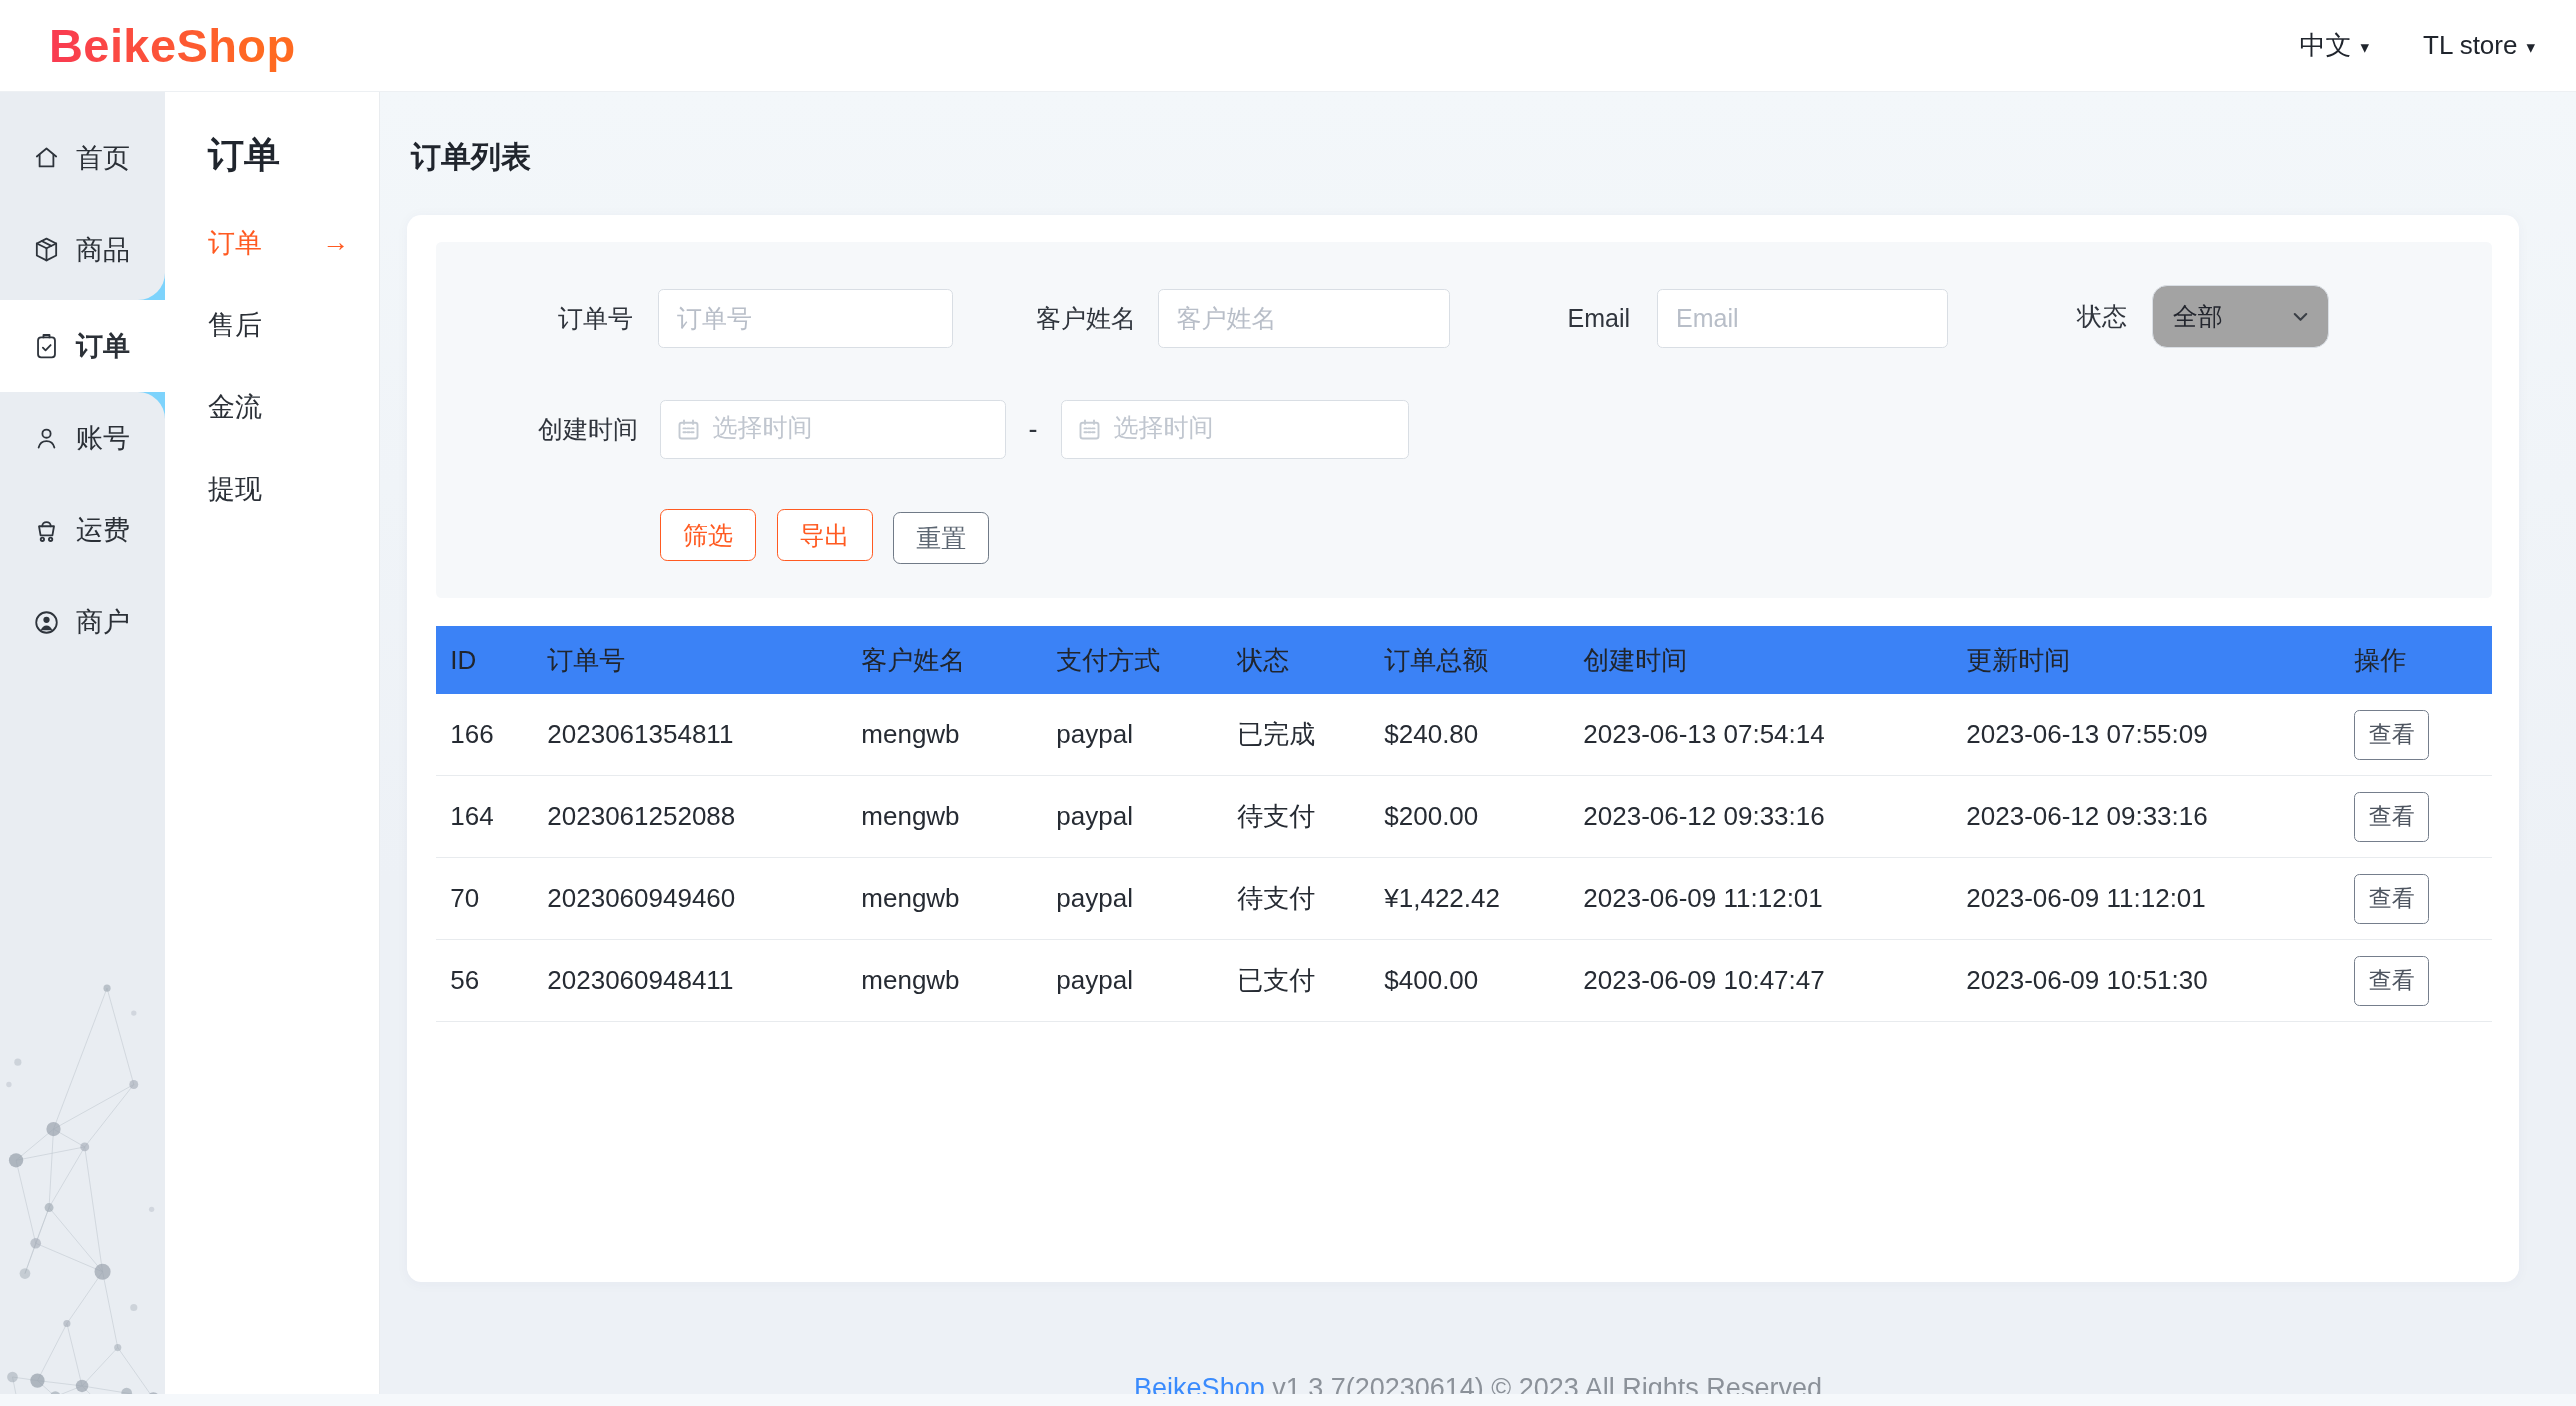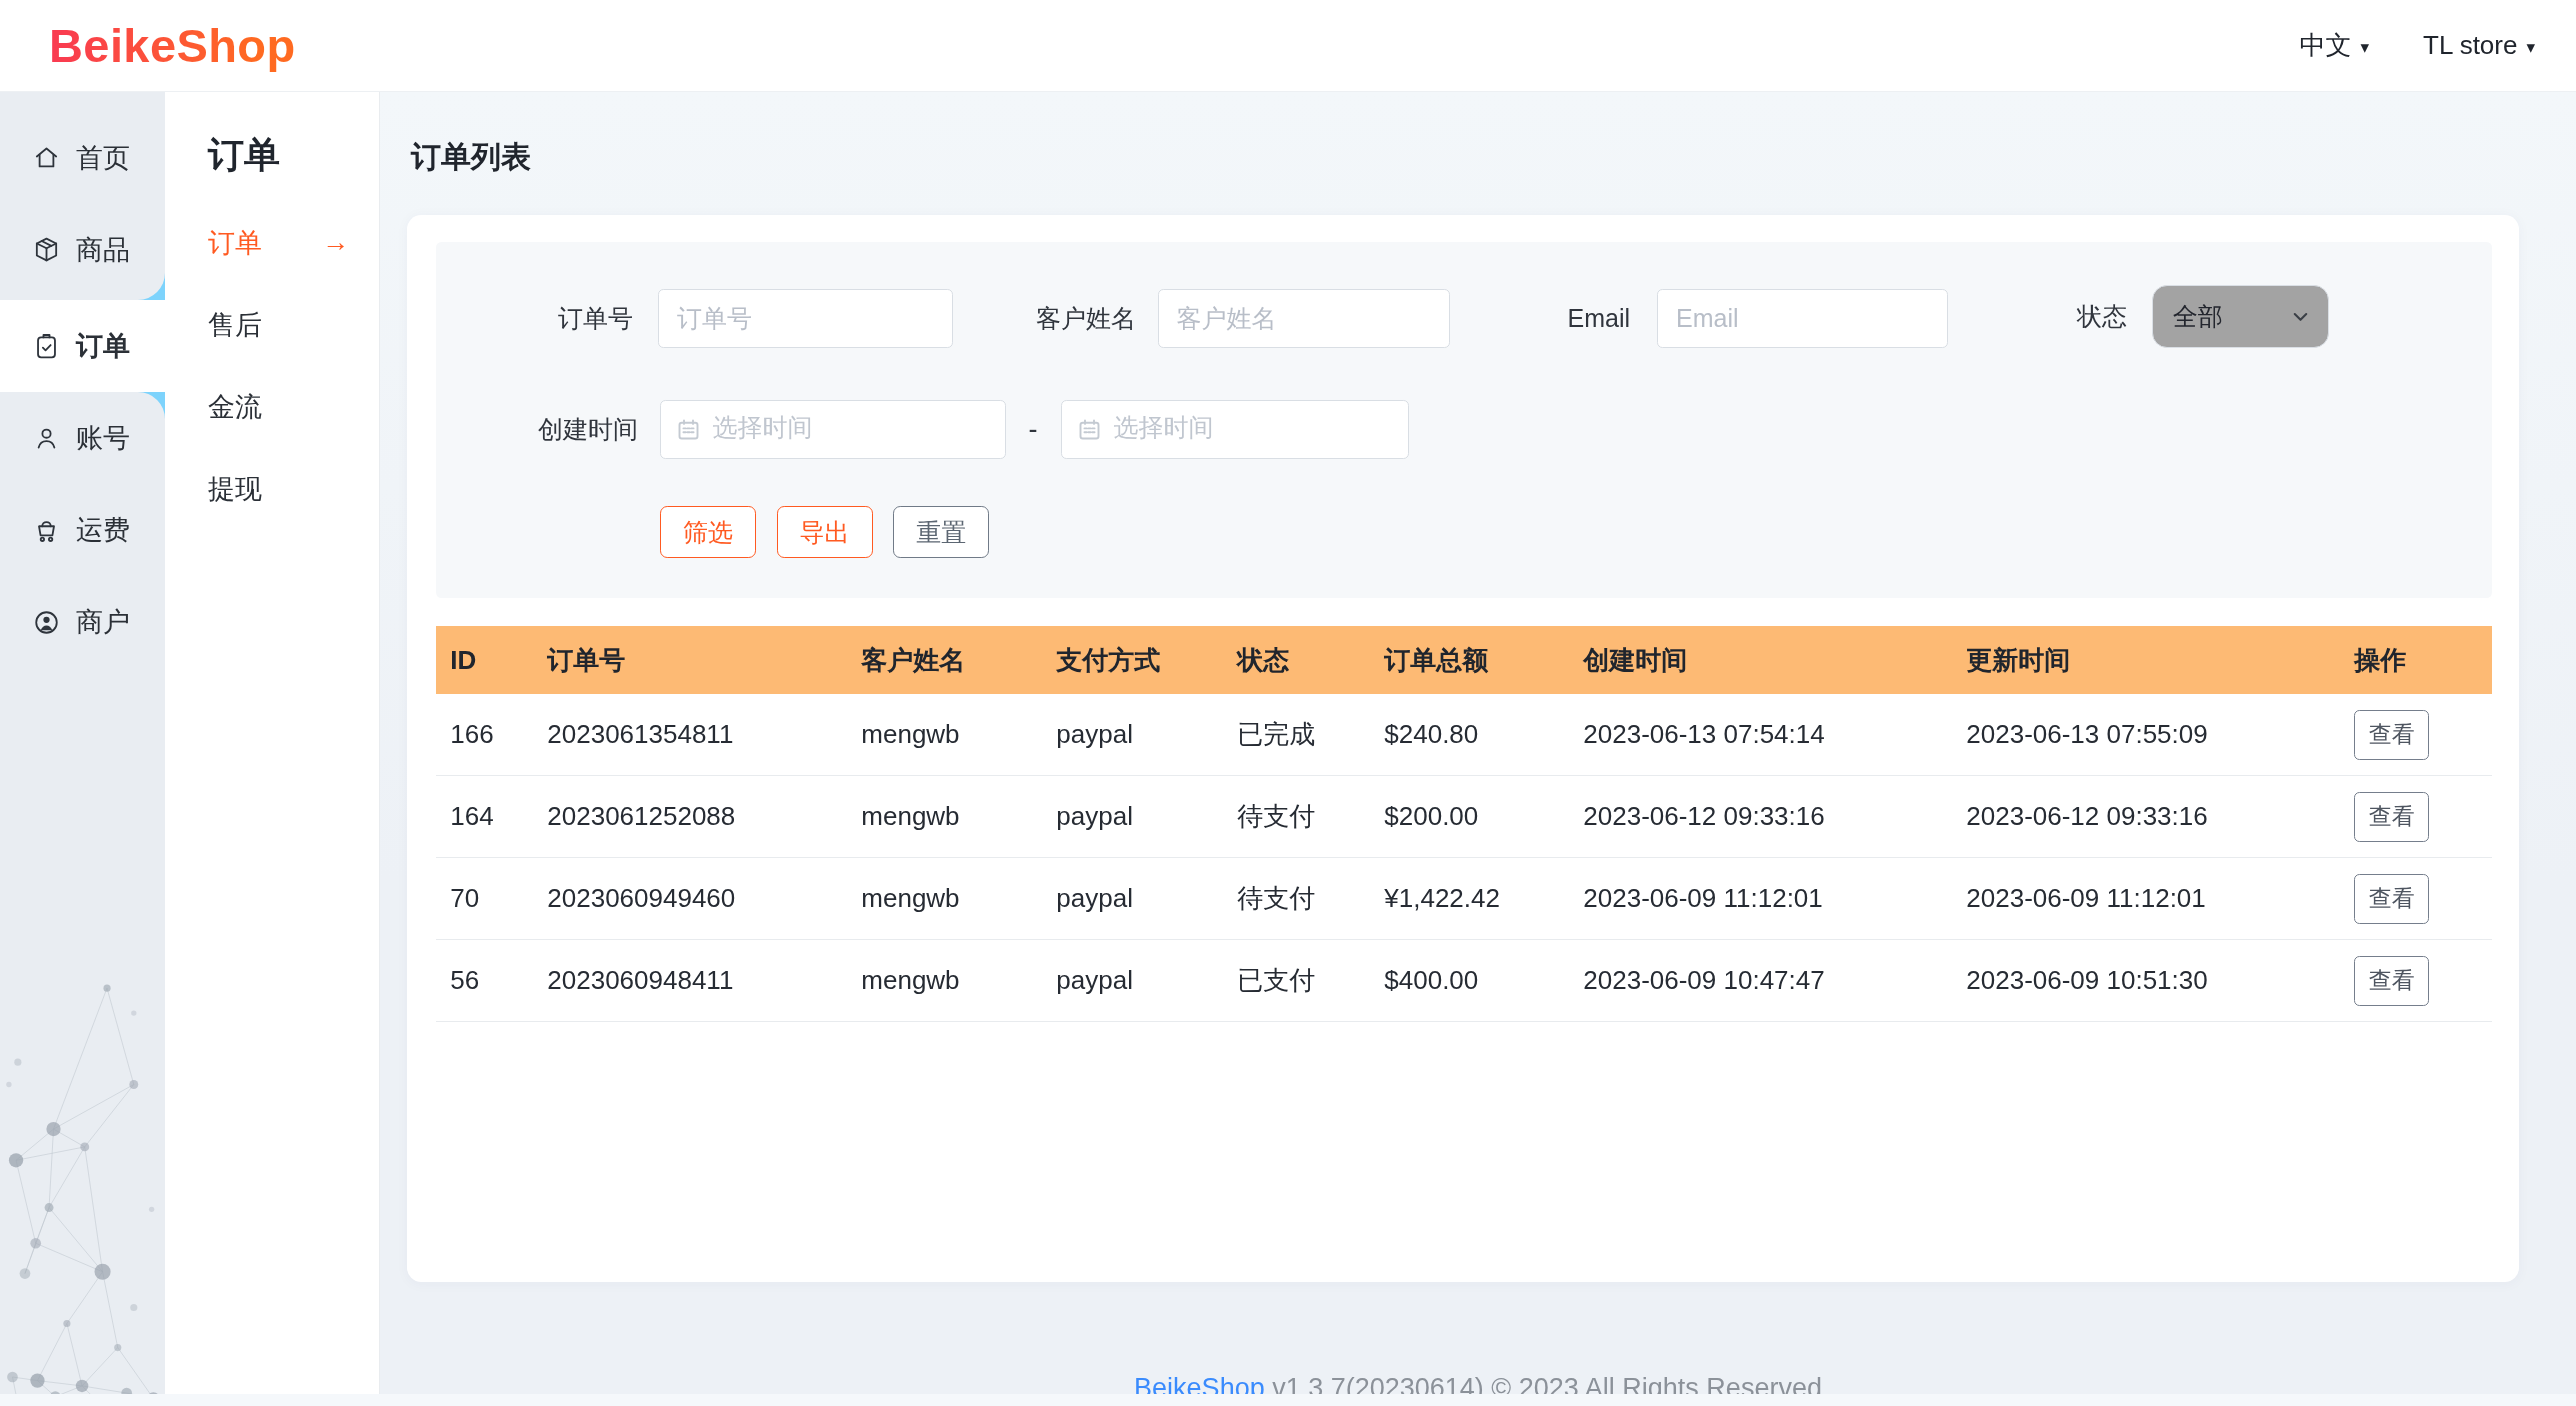--- a/index.html
+++ b/index.html
@@ -73,27 +73,27 @@
   .date-box svg { width:27px; height:27px; stroke:#c4cad2; fill:none; stroke-width:1.7;
     stroke-linecap:round; flex-shrink:0; }
   .date-box input { border:none; outline:none; background:transparent; font-size:25px; width:100%;
     color:#4d7c0f; font-family:Liberation Mono, monospace; }
   .date-box input::placeholder { color:#c0c6cf; }
   .range-dash { margin:0 23px; font-size:27px; color:#30353d; }
   .g-buttons { left:224px; top:264px; gap:20.6px; }
   .btn { height:52px; padding:0 22px; border-radius:7.2px; font-size:25px; cursor:pointer;
     background:#fff; font-family:"Liberation Sans","DejaVu Sans",sans-serif; }
   .btn-orange { border:1.8px solid #ff5a21; color:#ff5a21; }
-  .btn-gray { border:1.8px solid #707a87; color:#5c6672; }
+  .btn-gray { border:1.8px solid #707a87; color:#5c6672;margin-top:6px; }
 
   
   .table { position:absolute; left:29px; right:27px; top:411px; }
   .trow { display:grid; grid-template-columns:97px 314px 195px 181px 147px 199px 383px 388px 1fr;
     align-items:center; padding:0 14.3px; }
-  .thead { height:68px; background:#fdba74; font-weight:700; font-size:26px; color:#20252d; }
+  .thead { height:68px; background:#3b82f6; font-weight:400; font-size:26px; color:#20252d; }
   .tbody-row { height:82px; border-bottom:0.9px solid #e8ebee; font-size:26px; color:#262b33; }
   .view-btn { width:75px; height:50px; background:#fff; border:1.8px solid #757e8c; border-radius:5.4px;
     font-size:23px; color:#4e5560; cursor:pointer; font-family:"Liberation Sans","DejaVu Sans",sans-serif; }
 
   
   .footer { position:absolute; top:1281px; left:0; width:100%; text-align:center;
     font-size:27px; color:#8b9199; white-space:nowrap; }
   .f-brand { color:#3a8bfd; cursor:pointer; }
 
   .bottom-strip { position:absolute; left:0; bottom:0; width:100%; height:12.5px; background:#f5f8fb; z-index:5; }

